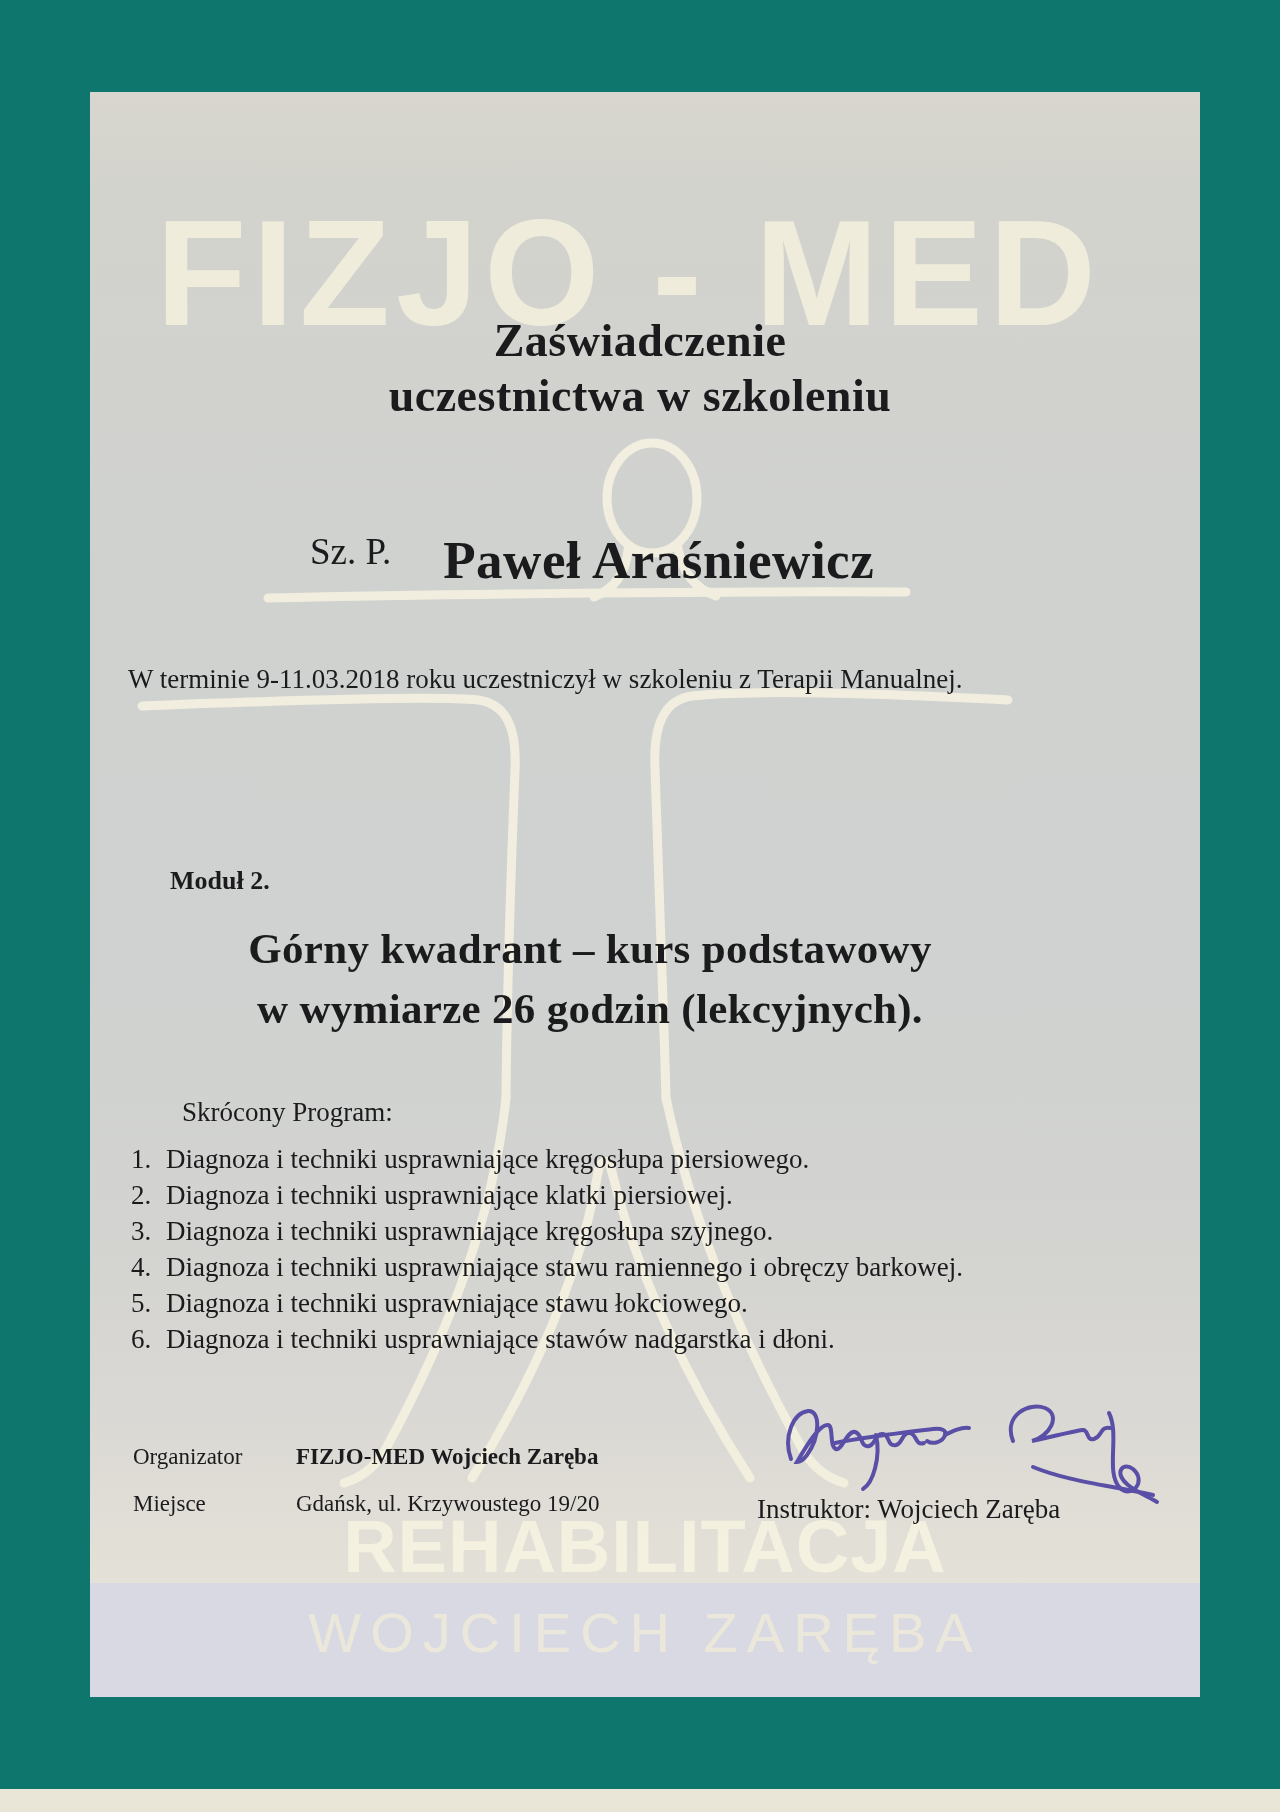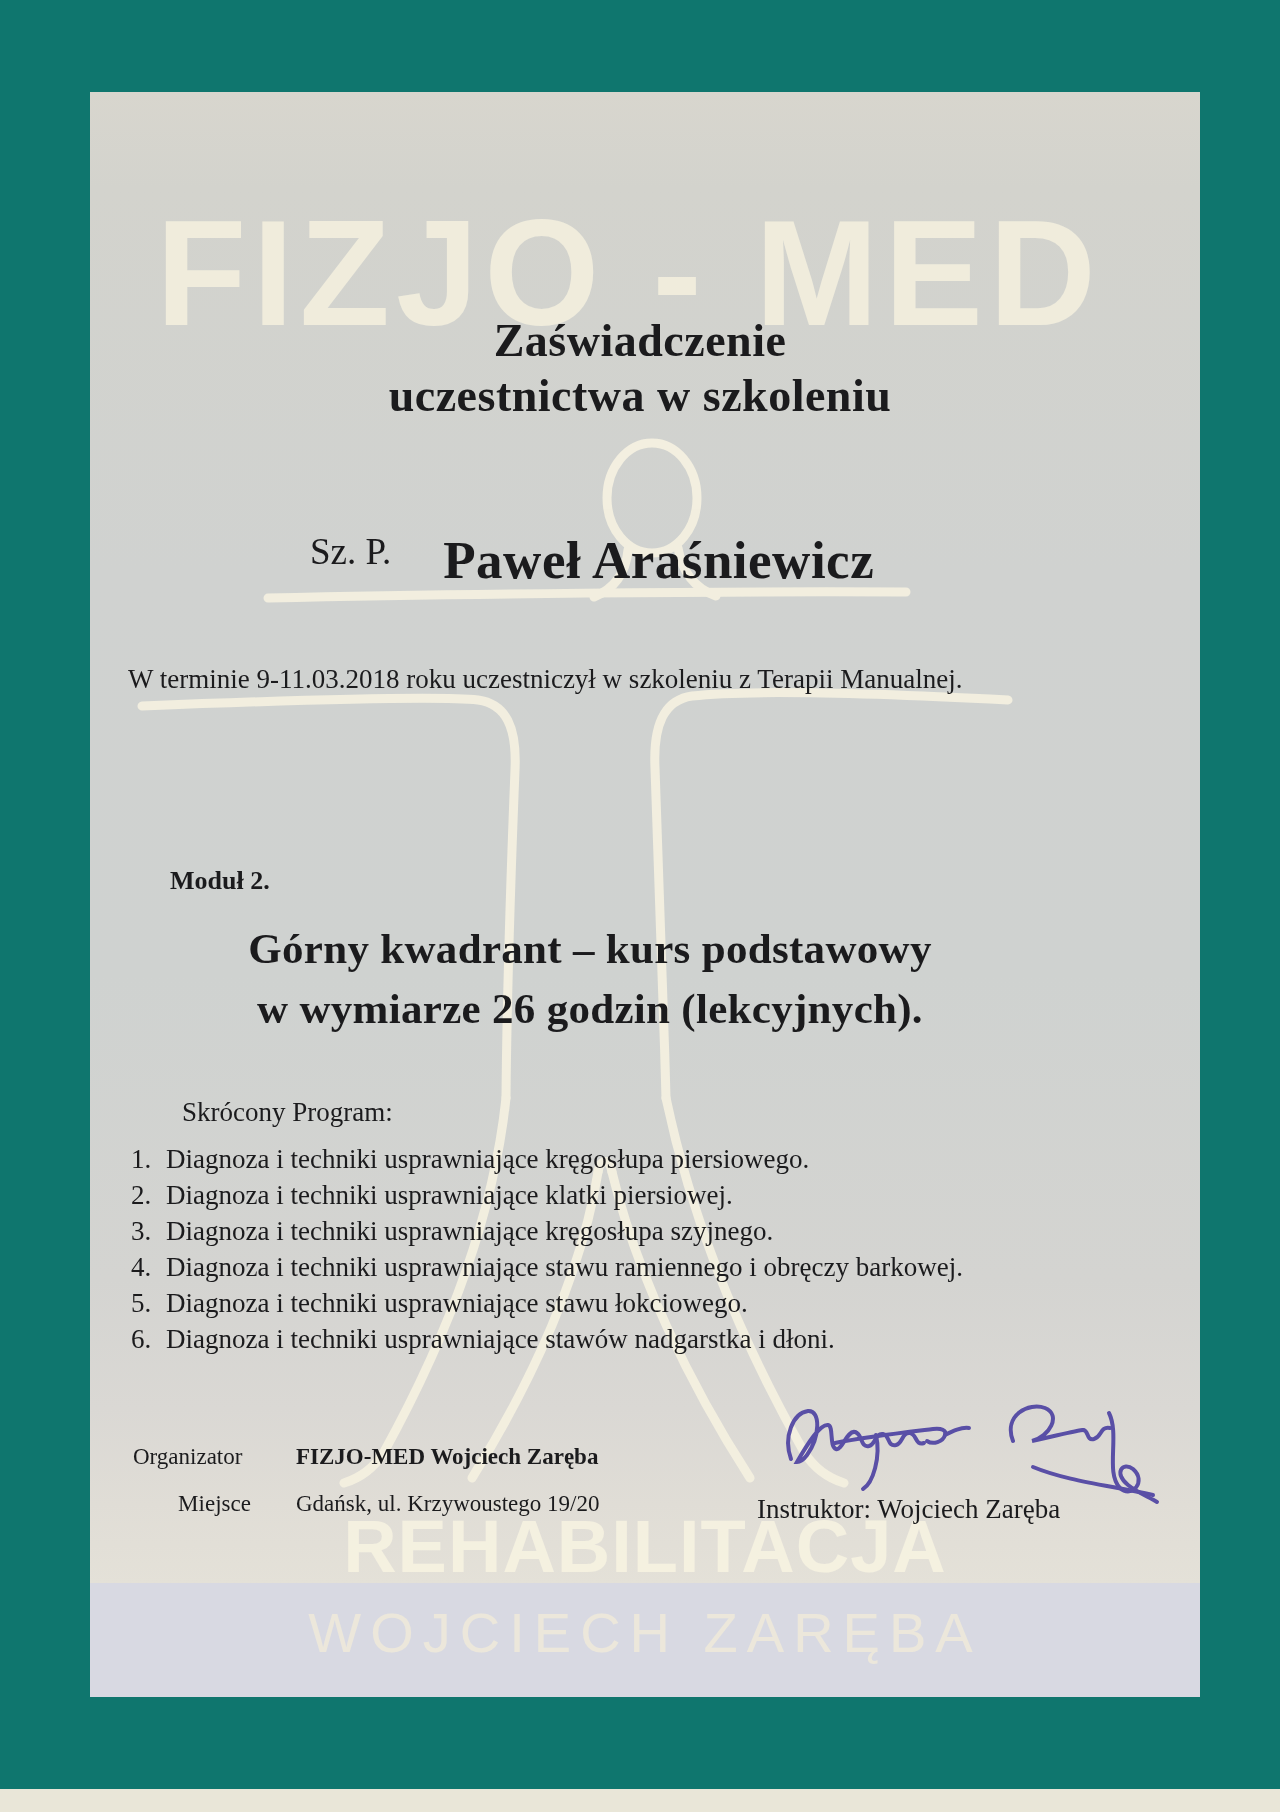--- a/index.html
+++ b/index.html
@@ -71,21 +71,21 @@
   .course{position:absolute;left:90px;width:1000px;text-align:center;
     font-weight:bold;font-size:43px;letter-spacing:.3px;}
   .c1{top:924px;}
   .c2{top:984px;}
   .program-heading{position:absolute;left:163px;top:1097px;font-size:27px;margin-left:19px;}
   .program-list{position:absolute;left:131px;top:1144px;font-size:27px;}
   .program-row{display:flex;height:36px;align-items:flex-start;}
   .program-num{width:35px;}
   .footer-row{position:absolute;left:133px;display:flex;font-size:23px;white-space:nowrap;}
   .f-org{top:1444px;}
-  .f-place{top:1491px;text-align:center;}
+  .f-place{top:1491px;}
   .footer-label{width:163px;}
   .footer-value-bold{font-weight:bold;}
   .instructor{position:absolute;left:757px;top:1494px;font-size:27px;white-space:nowrap;}
 </style>
 </head>
 <body>
 
 <div class="page">
 
   <div class="scan">

